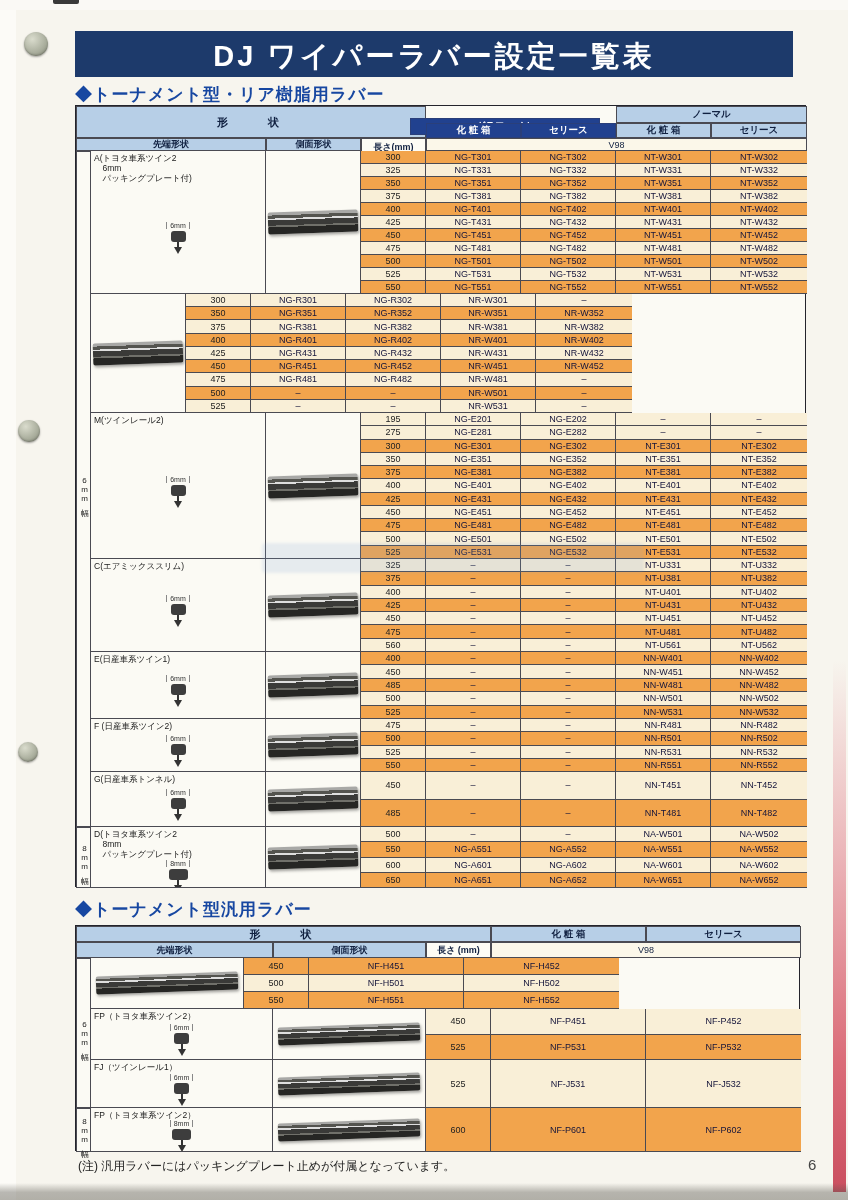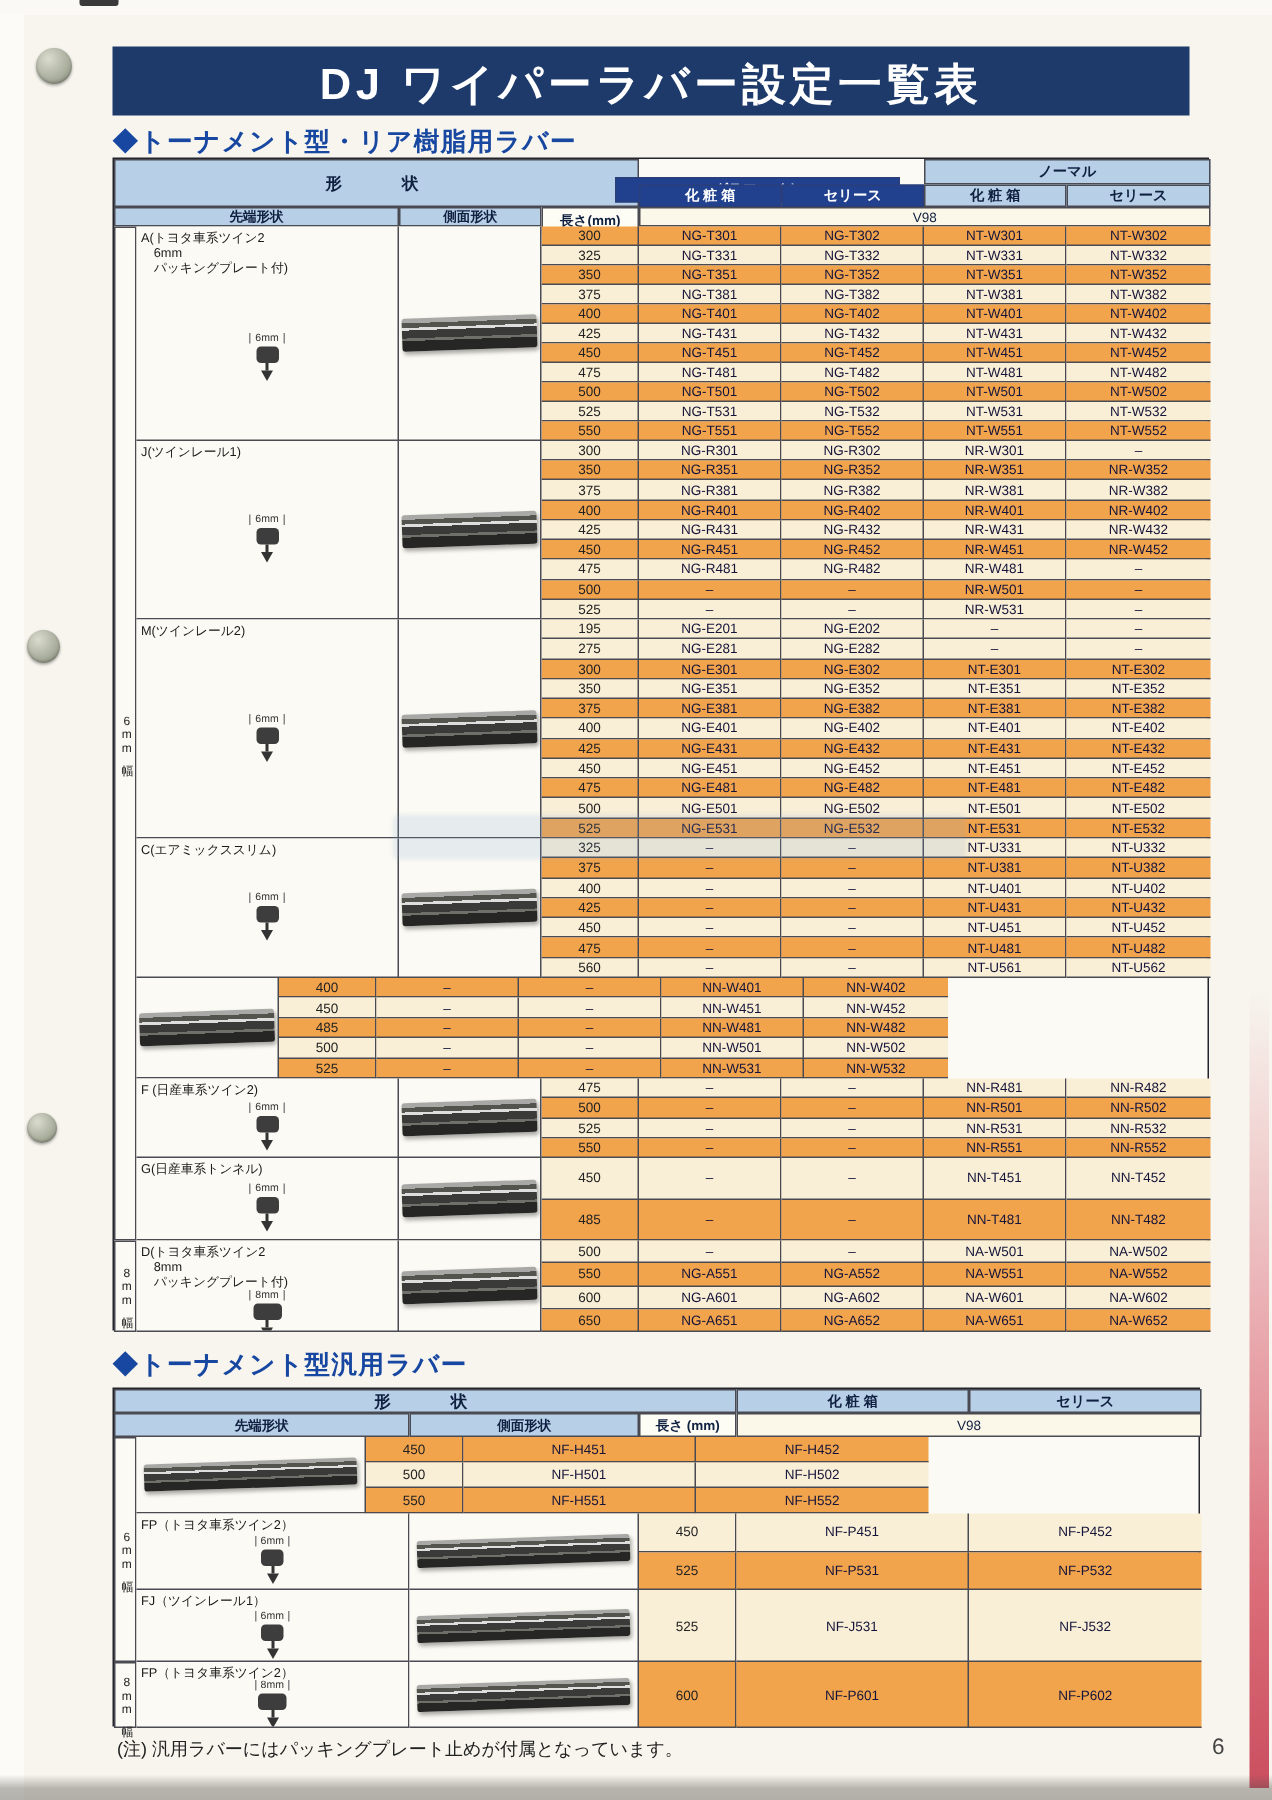--- a/index.html
+++ b/index.html
@@ -227,31 +227,20 @@
             <div class="row orange">
               <div class="c len">550</div>
               <div class="c p">NG-T551</div>
               <div class="c p">NG-T552</div>
               <div class="c p">NT-W551</div>
               <div class="c p">NT-W552</div>
             </div>
           </div>
         </div>
         <div class="sec" style="height: 119px;">
-          <div class="tcell tip">
-            <div class="seclabel">
-              <div class="">J(ツインレール1)</div>
-            </div>
-            <div class="tipicon">
-              <div class="mm">6mm</div>
-              <div class="blob"></div>
-              <div class="stem"></div>
-              <div class="arrowhead"></div>
-            </div>
-          </div>
           <div class="tcell side">
             <div class="blade"></div>
           </div>
           <div class="rows">
             <div class="row cream">
               <div class="c len">300</div>
               <div class="c p">NG-R301</div>
               <div class="c p">NG-R302</div>
               <div class="c p">NR-W301</div>
               <div class="c p">–</div>
@@ -470,20 +459,31 @@
             <div class="row cream">
               <div class="c len">560</div>
               <div class="c p">–</div>
               <div class="c p">–</div>
               <div class="c p">NT-U561</div>
               <div class="c p">NT-U562</div>
             </div>
           </div>
         </div>
         <div class="sec" style="height: 67px;">
+          <div class="tcell tip">
+            <div class="seclabel">
+              <div class="">E(日産車系ツイン1)</div>
+            </div>
+            <div class="tipicon">
+              <div class="mm">6mm</div>
+              <div class="blob"></div>
+              <div class="stem"></div>
+              <div class="arrowhead"></div>
+            </div>
+          </div>
           <div class="tcell side">
             <div class="blade"></div>
           </div>
           <div class="rows">
             <div class="row orange">
               <div class="c len">400</div>
               <div class="c p">–</div>
               <div class="c p">–</div>
               <div class="c p">NN-W401</div>
               <div class="c p">NN-W402</div>

